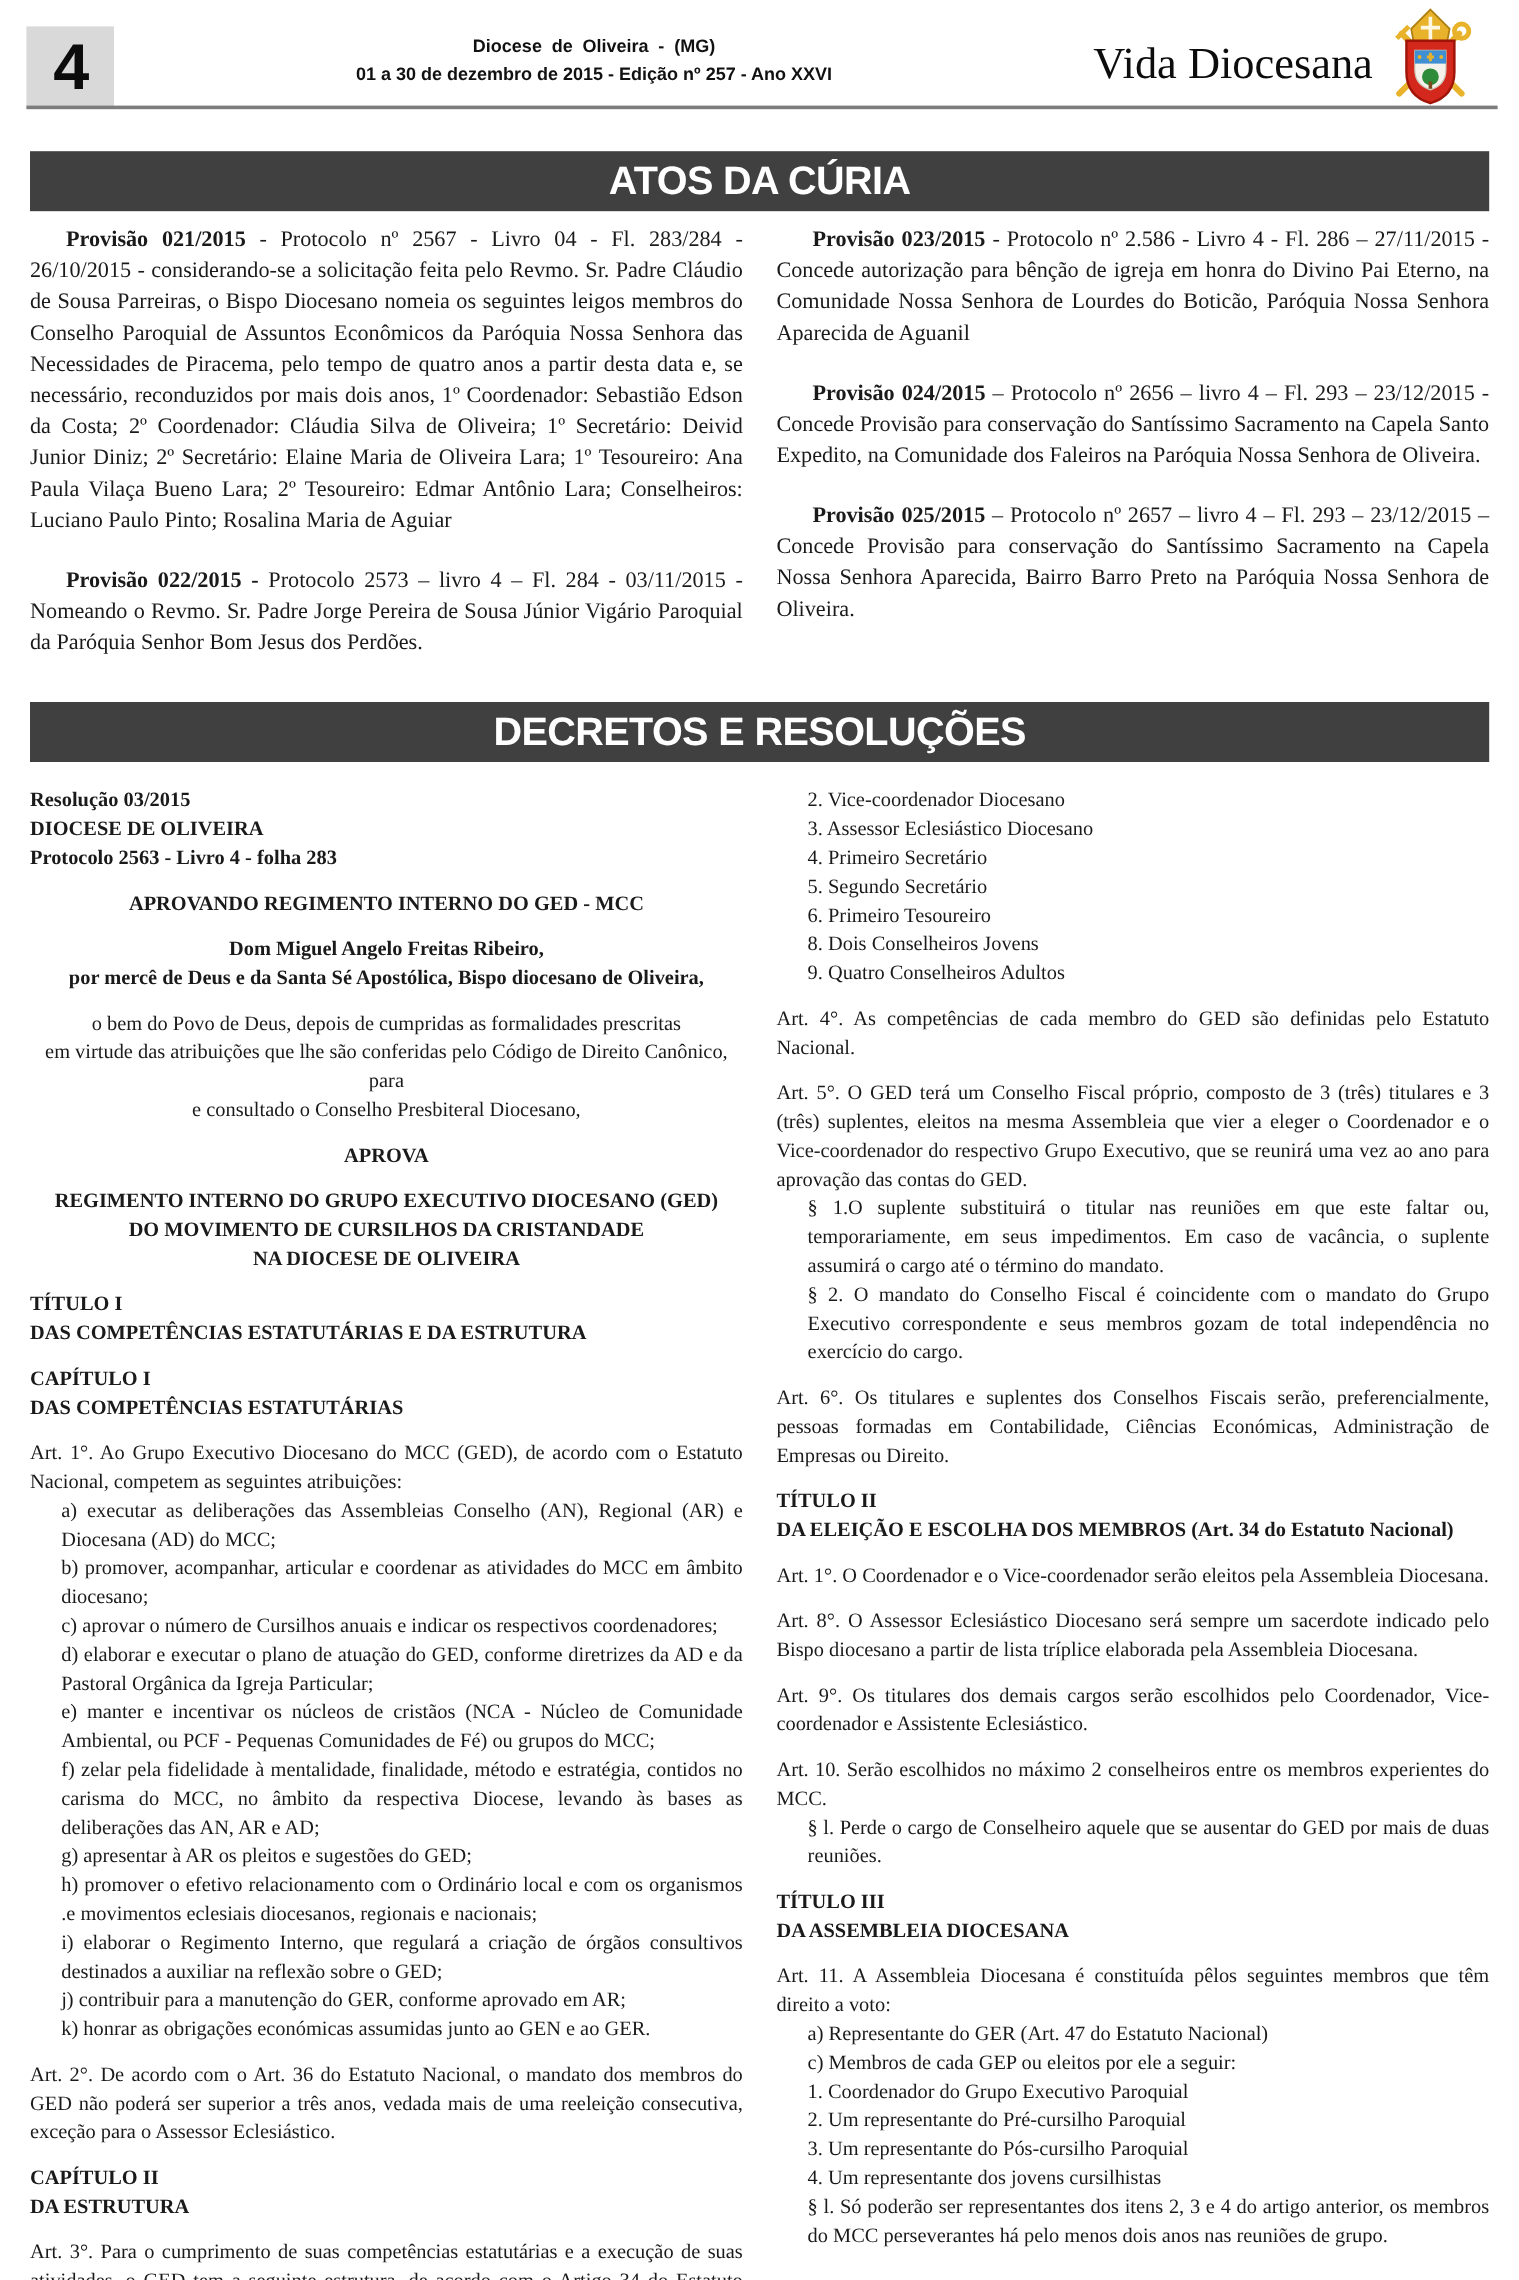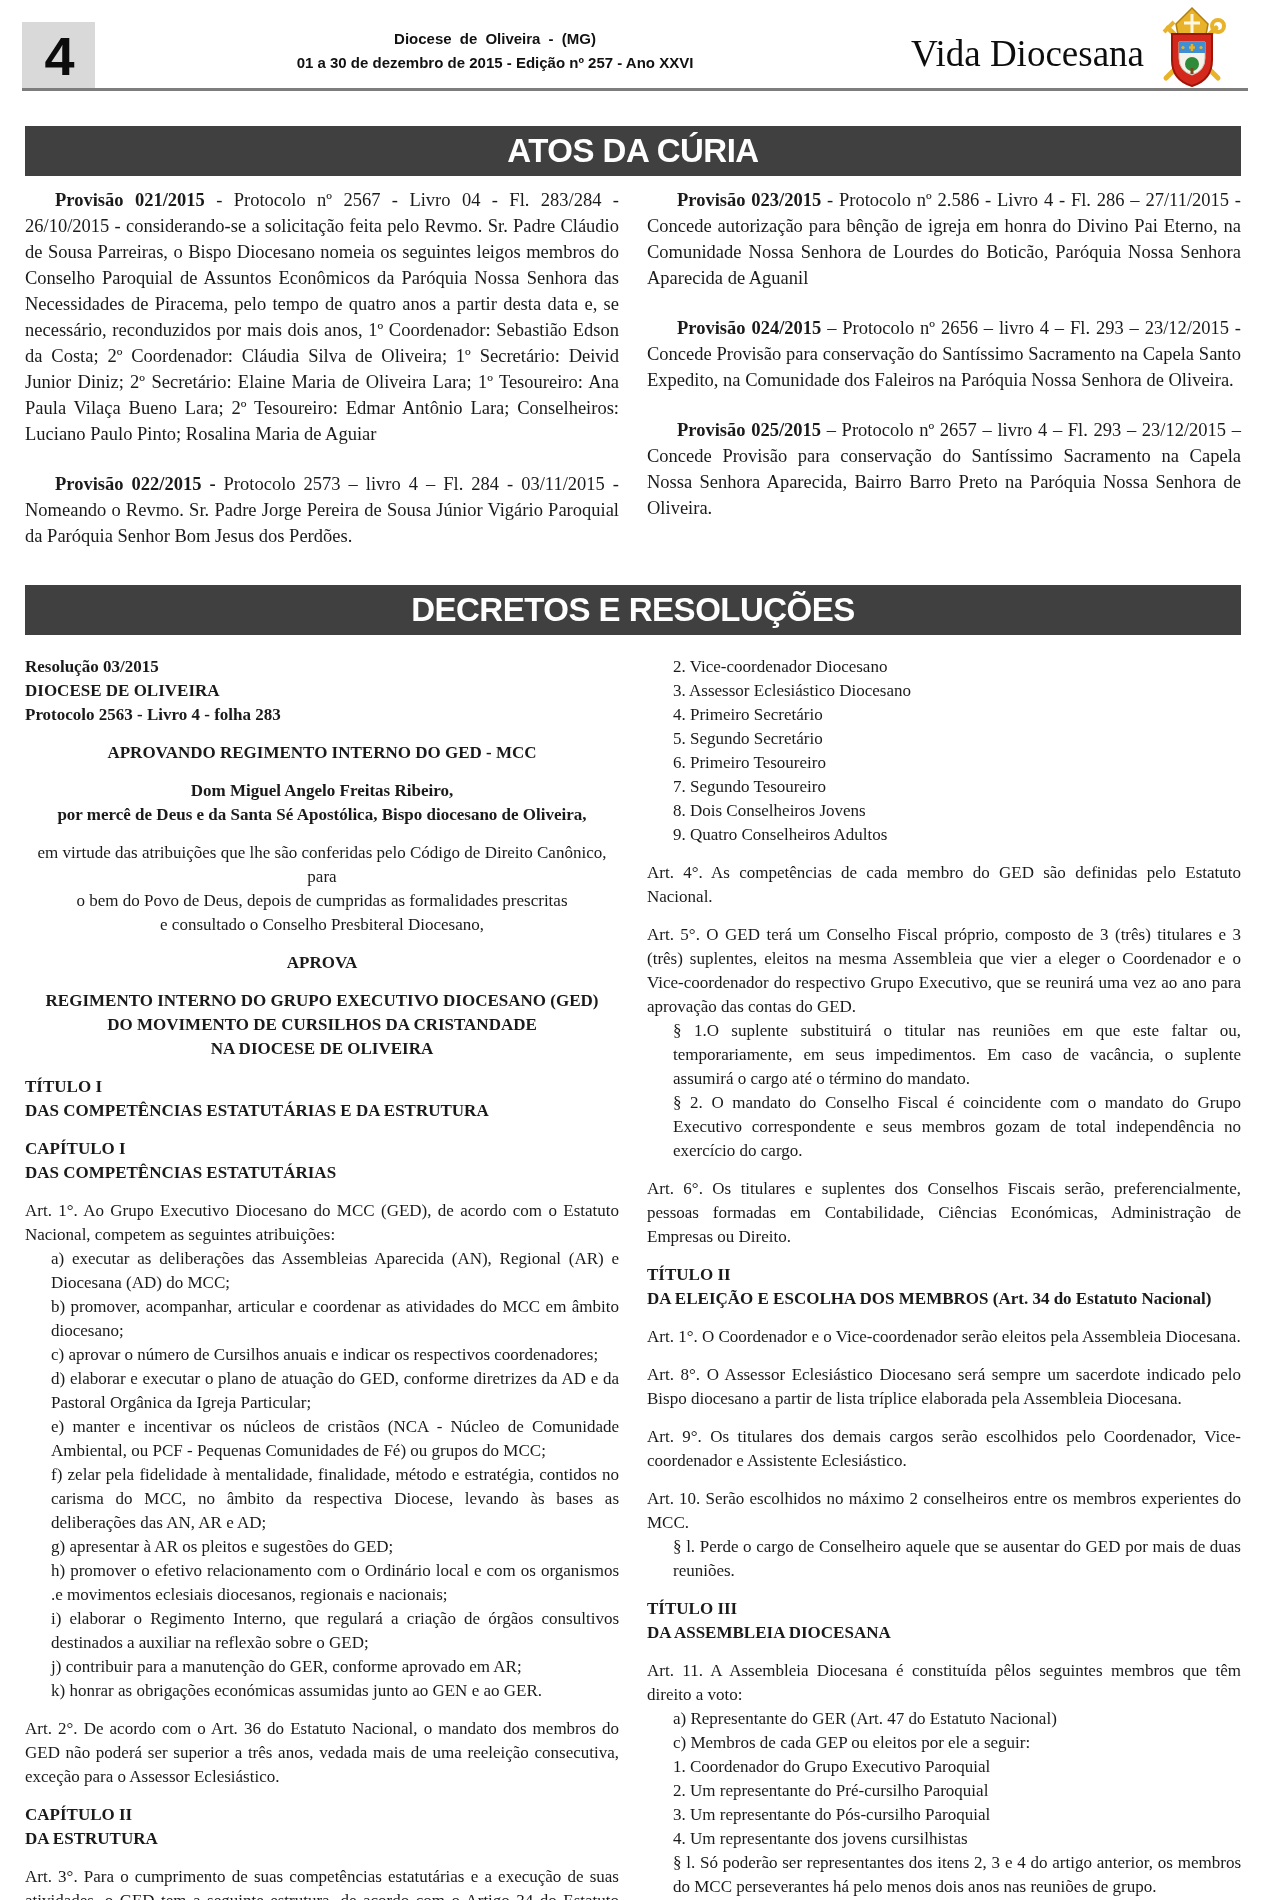--- a/index.html
+++ b/index.html
@@ -125,43 +125,43 @@
           <div>Protocolo 2563 - Livro 4 - folha 283</div>
         </div>
         <div class="block center-bold">
           <div>APROVANDO REGIMENTO INTERNO DO GED - MCC</div>
         </div>
         <div class="block center-bold">
           <div>Dom Miguel Angelo Freitas Ribeiro,</div>
           <div>por mercê de Deus e da Santa Sé Apostólica, Bispo diocesano de Oliveira,</div>
         </div>
         <div class="block center">
+          <div>o bem do Povo de Deus, depois de cumpridas as formalidades prescritas</div>
           <div>em virtude das atribuições que lhe são conferidas pelo Código de Direito Canônico, para</div>
-          <div>o bem do Povo de Deus, depois de cumpridas as formalidades prescritas</div>
           <div>e consultado o Conselho Presbiteral Diocesano,</div>
         </div>
         <div class="block center-bold">
           <div>APROVA</div>
         </div>
         <div class="block center-bold">
           <div>REGIMENTO INTERNO DO GRUPO EXECUTIVO DIOCESANO (GED)</div>
           <div>DO MOVIMENTO DE CURSILHOS DA CRISTANDADE</div>
           <div>NA DIOCESE DE OLIVEIRA</div>
         </div>
         <div class="block heading">
           <div>TÍTULO I</div>
           <div>DAS COMPETÊNCIAS ESTATUTÁRIAS E DA ESTRUTURA</div>
         </div>
         <div class="block heading">
           <div>CAPÍTULO I</div>
           <div>DAS COMPETÊNCIAS ESTATUTÁRIAS</div>
         </div>
         <div class="block para tight">Art. 1°. Ao Grupo Executivo Diocesano do MCC (GED), de acordo com o Estatuto Nacional, competem as seguintes atribuições:</div>
         <div class="block items">
-          <div class="list-item">a) executar as deliberações das Assembleias Aparecida (AN), Regional (AR) e Diocesana (AD) do MCC;</div>
+          <div class="list-item">a) executar as deliberações das Assembleias Conselho (AN), Regional (AR) e Diocesana (AD) do MCC;</div>
           <div class="list-item">b) promover, acompanhar, articular e coordenar as atividades do MCC em âmbito diocesano;</div>
           <div class="list-item">c) aprovar o número de Cursilhos anuais e indicar os respectivos coordenadores;</div>
           <div class="list-item">d) elaborar e executar o plano de atuação do GED, conforme diretrizes da AD e da Pastoral Orgânica da Igreja Particular;</div>
           <div class="list-item">e) manter e incentivar os núcleos de cristãos (NCA - Núcleo de Comunidade Ambiental, ou PCF - Pequenas Comunidades de Fé) ou grupos do MCC;</div>
           <div class="list-item">f) zelar pela fidelidade à mentalidade, finalidade, método e estratégia, contidos no carisma do MCC, no âmbito da respectiva Diocese, levando às bases as deliberações das AN, AR e AD;</div>
           <div class="list-item">g) apresentar à AR os pleitos e sugestões do GED;</div>
           <div class="list-item">h) promover o efetivo relacionamento com o Ordinário local e com os organismos .e movimentos eclesiais diocesanos, regionais e nacionais;</div>
           <div class="list-item">i) elaborar o Regimento Interno, que regulará a criação de órgãos consultivos destinados a auxiliar na reflexão sobre o GED;</div>
           <div class="list-item">j) contribuir para a manutenção do GER, conforme aprovado em AR;</div>
           <div class="list-item">k) honrar as obrigações económicas assumidas junto ao GEN e ao GER.</div>
@@ -173,21 +173,20 @@
         </div>
         <div class="block para tight">Art. 3°. Para o cumprimento de suas competências estatutárias e a execução de suas atividades, o GED tem a seguinte estrutura, de acordo com o Artigo 34 do Estatuto Nacional:</div>
       </div>
     <div class="col" id="dec-right">
         <div class="block items">
           <div class="list-item">2. Vice-coordenador Diocesano</div>
           <div class="list-item">3. Assessor Eclesiástico Diocesano</div>
           <div class="list-item">4. Primeiro Secretário</div>
           <div class="list-item">5. Segundo Secretário</div>
           <div class="list-item">6. Primeiro Tesoureiro</div>
-          <div class="list-item">7. Segundo Tesoureiro</div>
           <div class="list-item">8. Dois Conselheiros Jovens</div>
           <div class="list-item">9. Quatro Conselheiros Adultos</div>
         </div>
         <div class="block para">Art. 4°. As competências de cada membro do GED são definidas pelo Estatuto Nacional.</div>
         <div class="block para tight">Art. 5°. O GED terá um Conselho Fiscal próprio, composto de 3 (três) titulares e 3 (três) suplentes, eleitos na mesma Assembleia que vier a eleger o Coordenador e o Vice-coordenador do respectivo Grupo Executivo, que se reunirá uma vez ao ano para aprovação das contas do GED.</div>
         <div class="block items">
           <div class="list-item">§ 1.O suplente substituirá o titular nas reuniões em que este faltar ou, temporariamente, em seus impedimentos. Em caso de vacância, o suplente assumirá o cargo até o término do mandato.</div>
           <div class="list-item">§ 2. O mandato do Conselho Fiscal é coincidente com o mandato do Grupo Executivo correspondente e seus membros gozam de total independência no exercício do cargo.</div>
         </div>
         <div class="block para">Art. 6°. Os titulares e suplentes dos Conselhos Fiscais serão, preferencialmente, pessoas formadas em Contabilidade, Ciências Económicas, Administração de Empresas ou Direito.</div>

